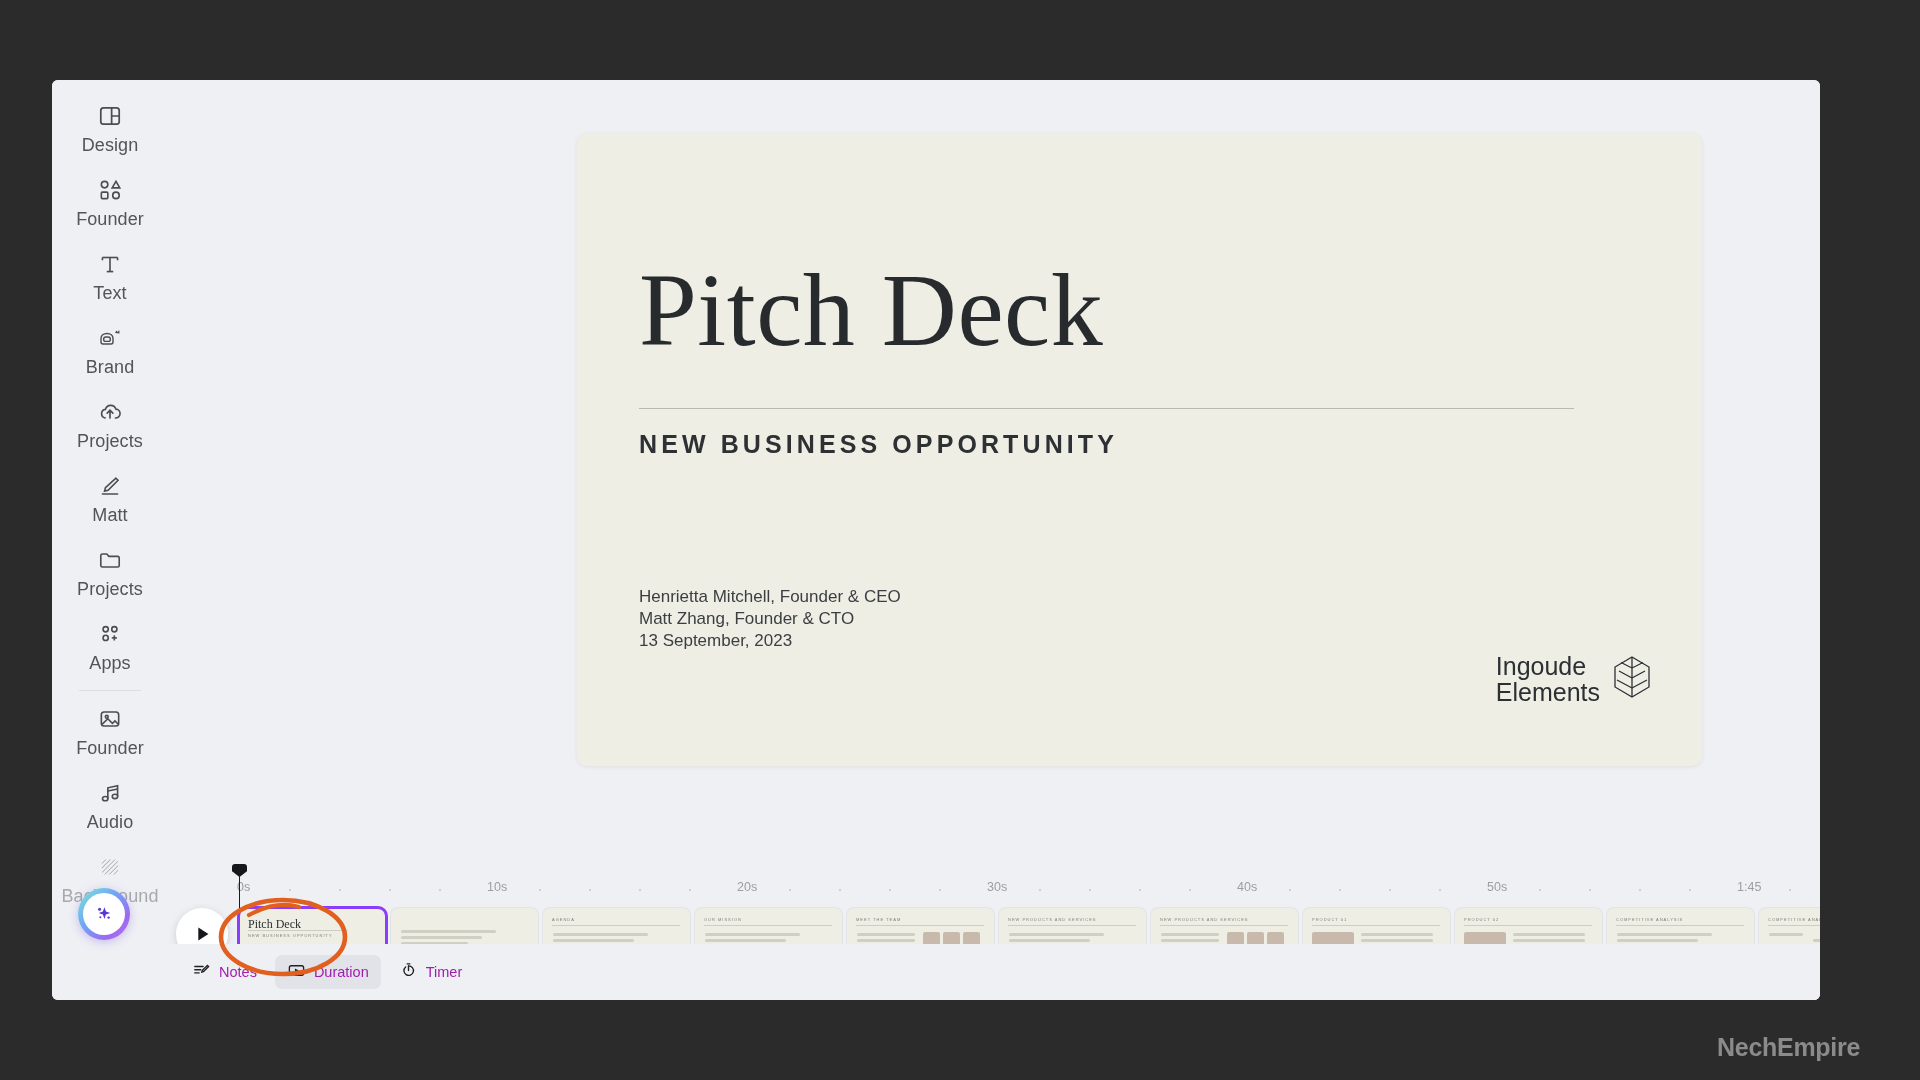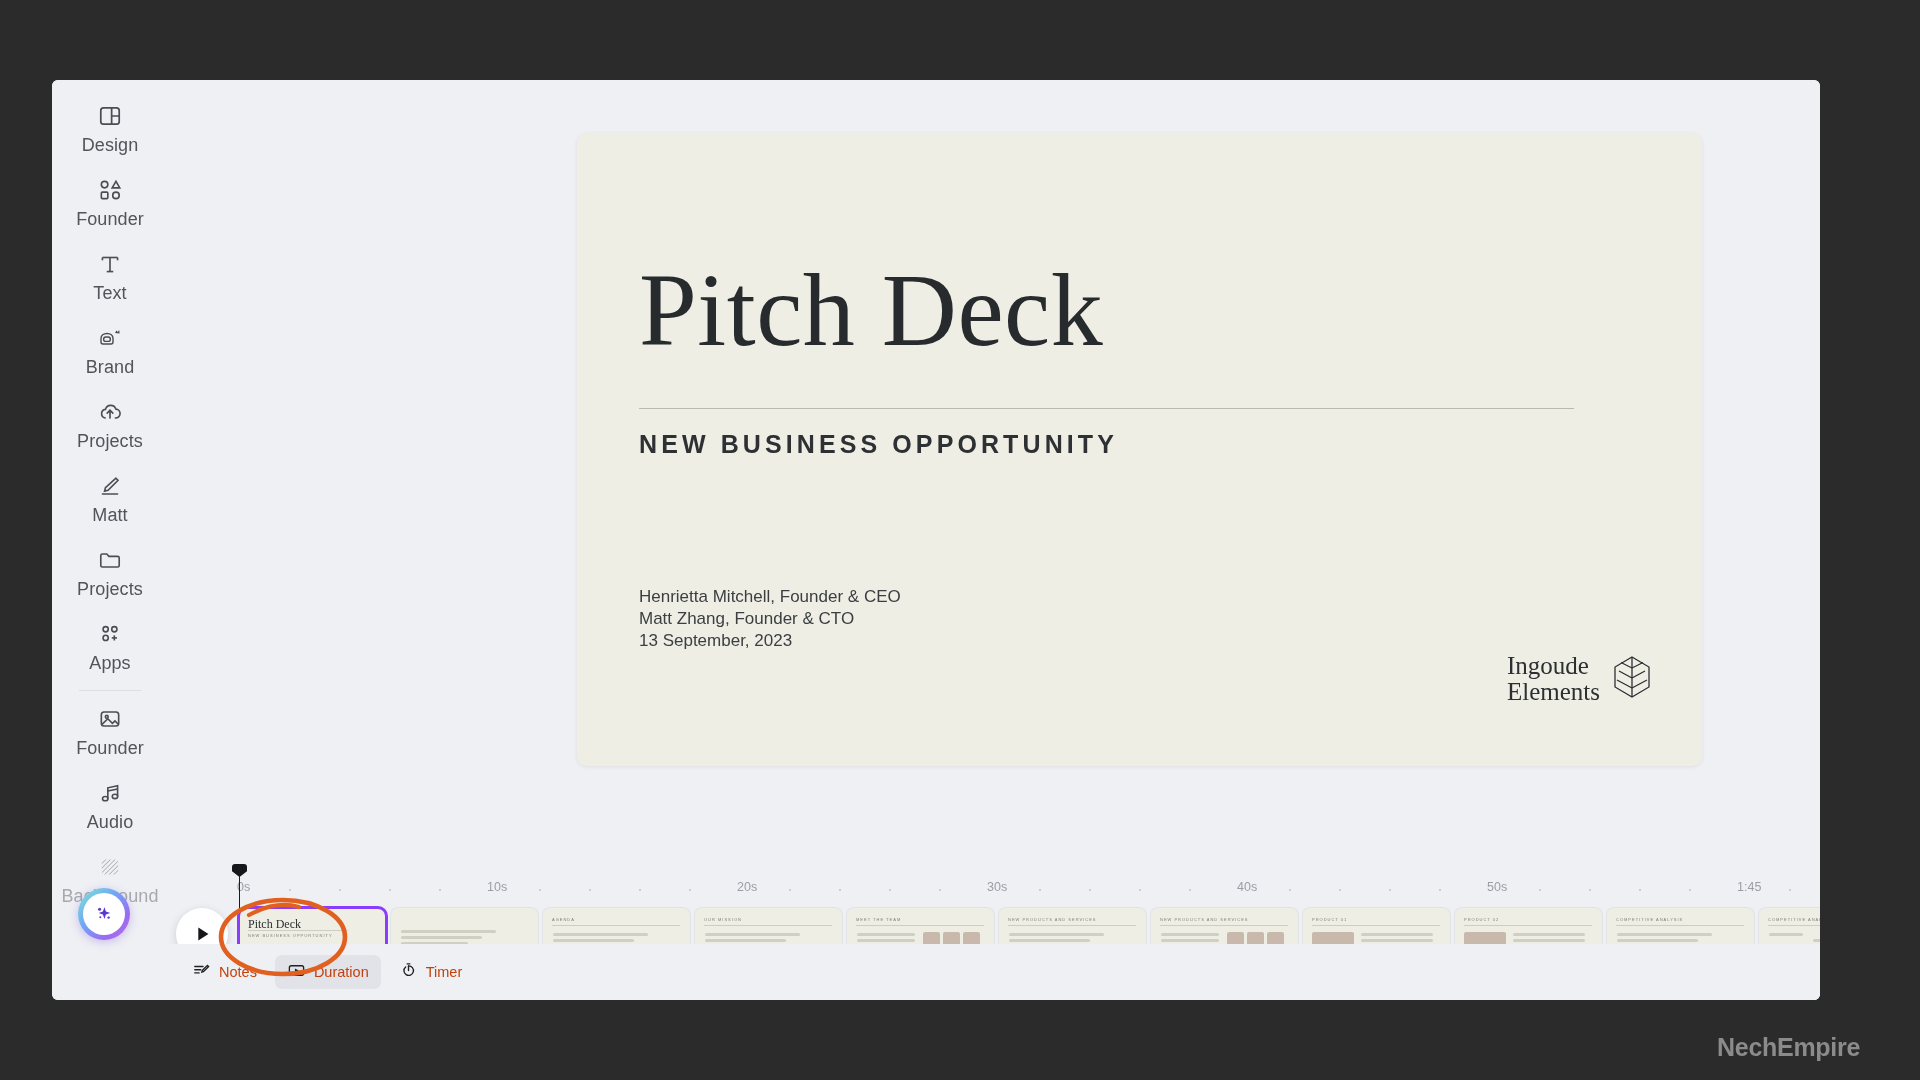--- a/index.html
+++ b/index.html
@@ -91,21 +91,21 @@
     font-size: 17px; color: #3b3f42; line-height: 1;
   }
   #meta-0 { top: 455px; }
   #meta-1 { top: 477px; }
   #meta-2 { top: 499px; }
   #slide-logo {
     position: absolute; right: 50px; bottom: 60px;
     display: flex; align-items: center; gap: 12px;
   }
   #slide-logo .logo-text {
-    font-family: Liberation Serif, serif;
+    font-family: Liberation Sans, sans-serif;
     font-size: 25px; line-height: 1.07; color: #2c3033; text-align: left; margin-left: 14px;
   }
 
   
   #timeline {
     position: absolute; left: 116px; top: 784px; right: 0; height: 136px;
     background: #eff0f4; overflow: hidden;
   }
   #ruler { position: absolute; left: 0; top: 0; width: 100%; height: 38px; }
   .tick-label {
@@ -149,21 +149,21 @@
 
   
   #bottombar {
     position: absolute; left: 116px; bottom: 0; right: 0; height: 56px;
     background: #eff0f4;
     display: flex; align-items: center;
   }
   .bb-btn {
     display: flex; align-items: center; gap: 8px;
     height: 34px; padding: 0 12px; border-radius: 7px;
-    font-size: 14.5px; color: #c2410c; cursor: pointer;
+    font-size: 14.5px; color: #a21caf; cursor: pointer;
   }
   .bb-btn.active { background: #e2e3e9; }
   #bb-left { display: flex; align-items: center; gap: 6px; margin-left: 12px; }
   #bb-right { margin-left: auto; display: flex; align-items: center; gap: 20px; margin-right: 34px; }
   #time-readout { font-size: 14.5px; color: #1f2124; font-weight: bold; letter-spacing: .2px;}
   #zoom-slider { position: relative; width: 188px; height: 20px; display:flex; align-items:center;}
   #zoom-track { position:absolute; left:0; right:0; top:9px; height: 3px; background: #c9ccd3; border-radius: 2px; }
   #zoom-knob {
     position: absolute; left: 78px; top: 0;
     width: 20px; height: 20px; border-radius: 50%; background: #fff;

